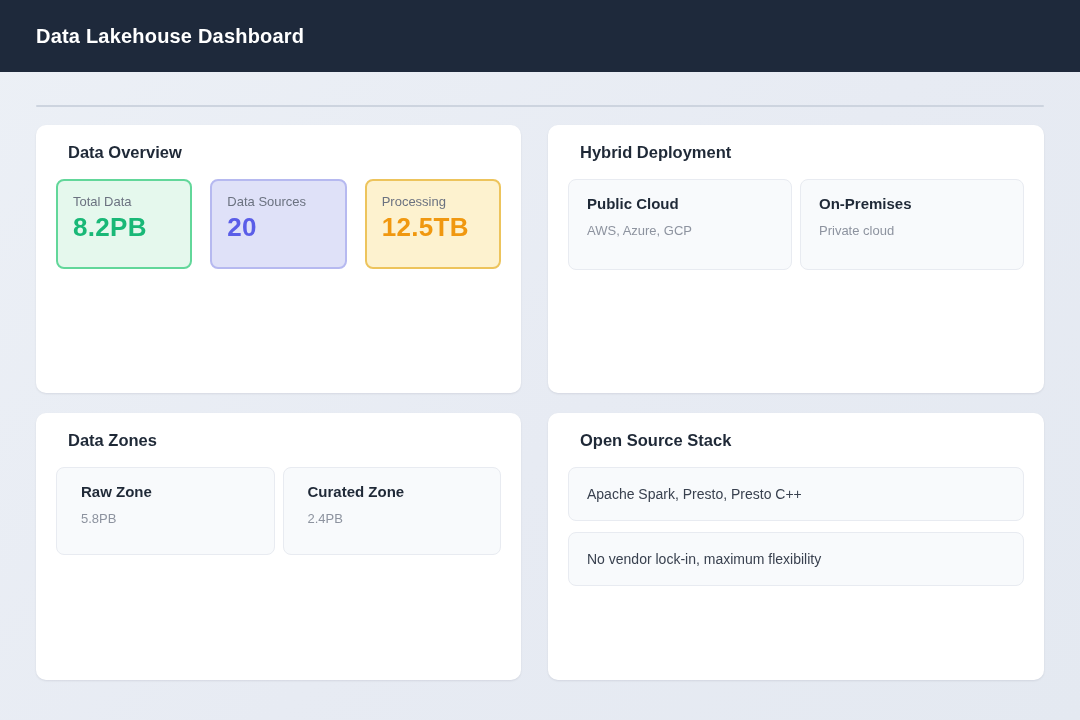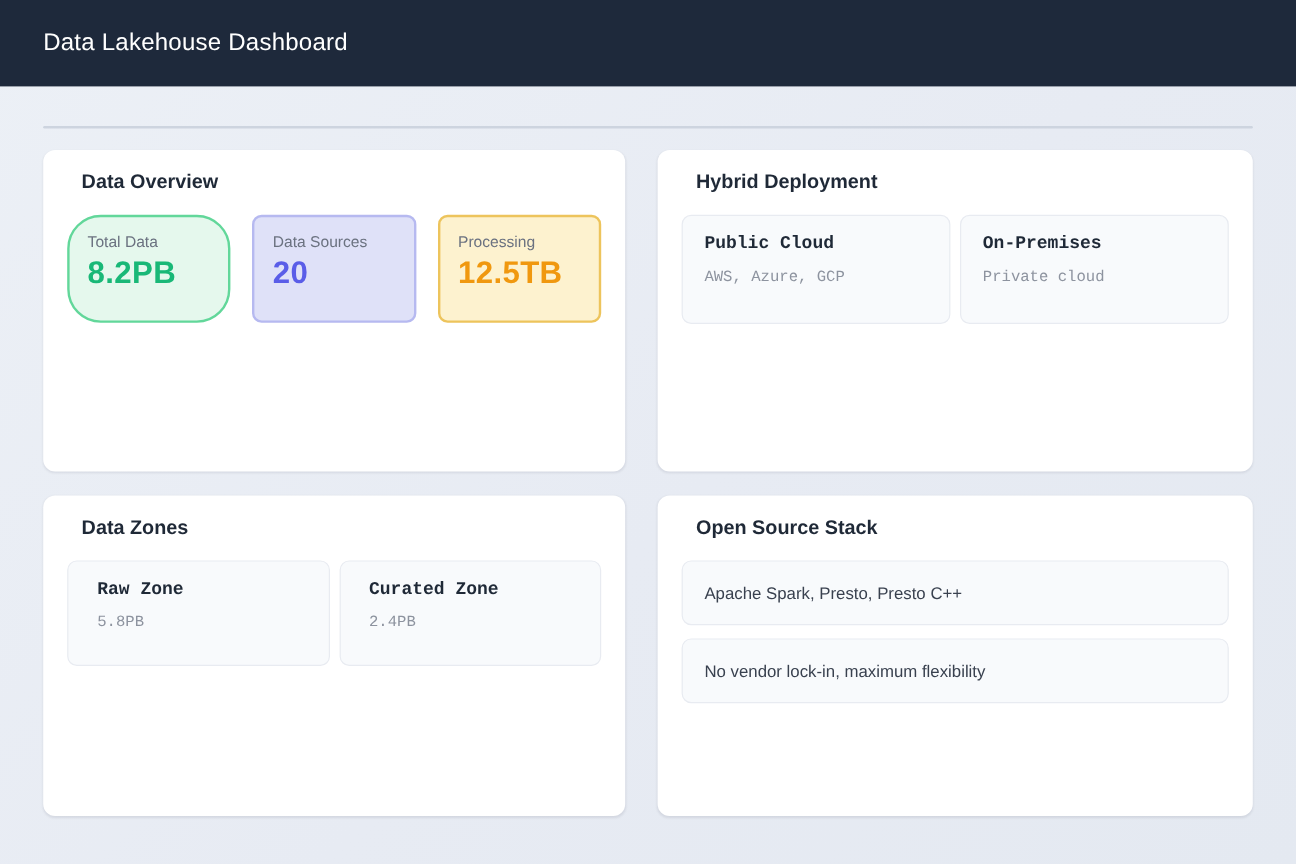--- a/index.html
+++ b/index.html
@@ -14,21 +14,21 @@
   .app-header {
     height: 72px;
     background: var(--header-bg, #1e293b);
     display: flex;
     align-items: center;
     padding: 0 36px;
   }
   .app-header h1 {
     color: #ffffff;
     font-size: 20px;
-    font-weight: normal;
+    font-weight: bold;
     letter-spacing: 0.2px;
   }
 
   
   .main {
     padding: 0 36px;
   }
   .divider {
     margin-top: 33px;
     height: 2px;
@@ -74,32 +74,31 @@
   .stat-label {
     font-size: 13px;
     color: #6b7280;
   }
   .stat-value {
     font-size: 26px;
     font-weight: bold;
     margin-top: 3px;
     letter-spacing: 0.3px;
   }
-  .stat-box.green  { background: var(--green-bg,  #e5f8ed); border-color: var(--green-border,  #62d79a); border-radius: 28px; }
+  .stat-box.green  { background: var(--green-bg,  #e5f8ed); border-color: var(--green-border,  #62d79a); }
   .stat-box.green  .stat-value { color: var(--green-text,  #19b877); }
   .stat-box.purple { background: var(--purple-bg, #dfe1f8); border-color: var(--purple-border, #b6b9f0); }
   .stat-box.purple .stat-value { color: var(--purple-text, #5a5de8); }
   .stat-box.yellow { background: var(--yellow-bg, #fdf2cf); border-color: var(--yellow-border, #edc45c); }
   .stat-box.yellow .stat-value { color: var(--yellow-text, #f0980f); }
 
   
   .info-row {
     display: flex;
     gap: 8px;
-    font-family: Liberation Mono, monospace;
   }
   .info-box {
     flex: 1;
     height: 91px;
     background: #f8fafc;
     border: 1px solid #e8ebf1;
     border-radius: 8px;
     padding: 15px 18px;
   }
   .info-box.zone { height: 88px; padding-left: 24px; }

